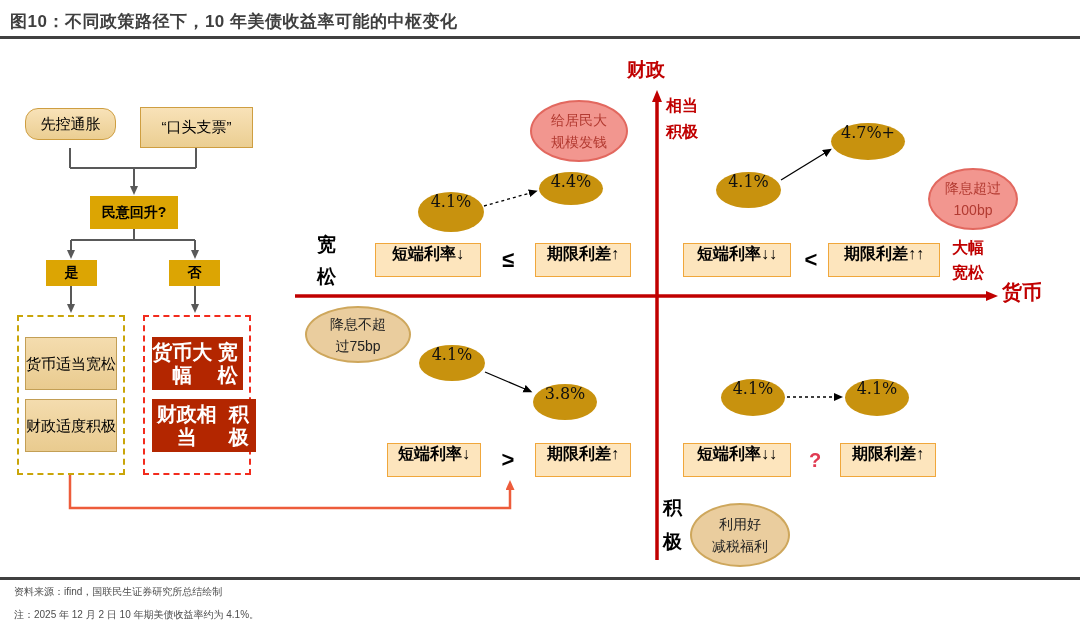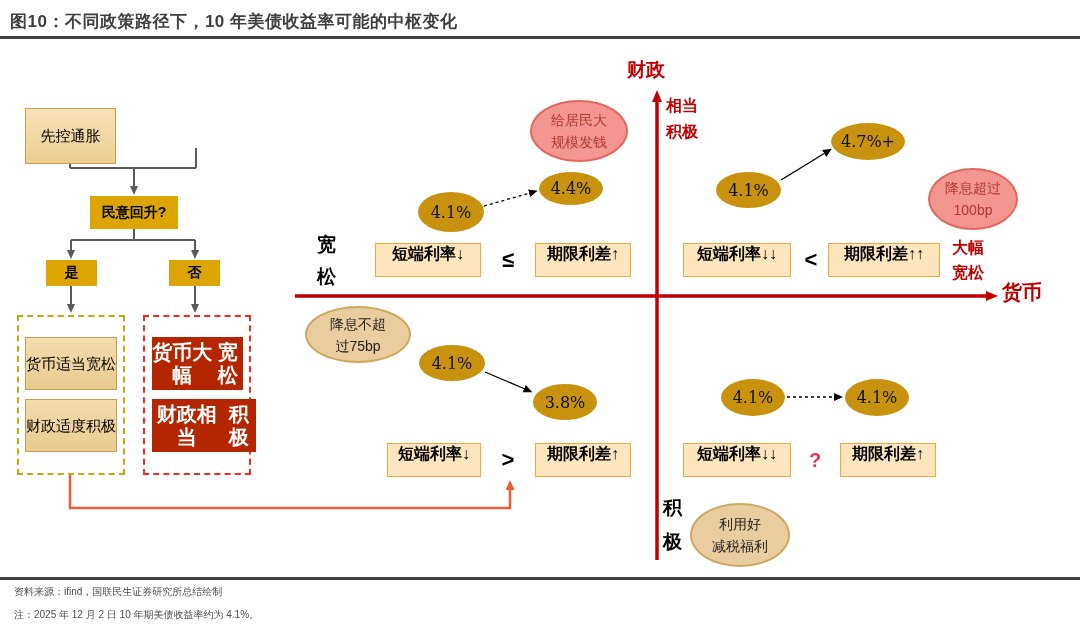--- a/index.html
+++ b/index.html
@@ -27,21 +27,21 @@
     position:absolute; display:flex; flex-direction:row; align-items:center;
     justify-content:center; text-align:center; box-sizing:border-box;
   }
   .tan-outcome {
     background:linear-gradient(180deg,#F4DCAE,#E9CB8F);
     border:1px solid #C39F55; color:#000; font-size:15px; line-height:23px;
   }
   .dark-red { background:#B32600; color:#ffffff; font-weight:600; font-size:20px; line-height:23px; }
   .gold-ellipse {
     position:absolute; background:#C8920E; border-radius:50%;
-    display:flex; align-items:center; justify-content:center;
+    display:flex; align-items:flex-start; justify-content:center;
     font-family:"DejaVu Serif", serif; font-size:16px; color:#101010;
   }
   .callout {
     position:absolute; border-radius:50%; display:flex; flex-direction:column;
     align-items:center; justify-content:center; text-align:center; box-sizing:border-box;
   }
   .pink-ellipse { background:#F2968F; border:2px solid #E2685F; color:#B23A31; font-size:14px; line-height:22px; }
   .tan-ellipse  { background:#EACD9E; border:2px solid #CEA75C; color:#222222; font-size:14px; line-height:22px; }
   .qbox {
     position:absolute; background:#FDE5BD; border:1px solid #F0A73C;
@@ -96,22 +96,25 @@
 
     <path d="M657,560 L657,100" stroke="#C00000" stroke-width="3.5" fill="none" marker-end="url(#aRed)"></path>
     <path d="M295,296 L988,296" stroke="#C00000" stroke-width="3.5" fill="none" marker-end="url(#aRed)"></path>
 
     <path d="M484,206 L530,193" stroke="#000" stroke-width="1.3" fill="none" stroke-dasharray="3,3" marker-end="url(#aBlack)"></path>
     <path d="M781,180 L825,153" stroke="#000" stroke-width="1.3" fill="none" marker-end="url(#aBlack)"></path>
     <path d="M485,372 L525,389" stroke="#000" stroke-width="1.3" fill="none" marker-end="url(#aBlack)"></path>
     <path d="M787,397 L835,397" stroke="#000" stroke-width="1.3" fill="none" stroke-dasharray="3,3" marker-end="url(#aBlack)"></path>
   </svg>
 
-  <div class="flow-box tan z1" style="left:25px; top:108px; width:91px; height:56px;">
+  <div class="flow-box tan z1" style="left:25px; top:108px; width:91px; height:32px;border-radius:13px;">
     <span>先控通胀</span>
+  </div>
+  <div class="flow-box tan z1" style="left:140px; top:107px; width:113px; height:41px;">
+    <span>“口头支票”</span>
   </div>
   <div class="flow-box gold z1" style="left:90px; top:196px; width:88px; height:33px;">
     <span>民意回升?</span>
   </div>
   <div class="flow-box gold z1" style="left:46px; top:260px; width:51px; height:26px;">
     <span>是</span>
   </div>
   <div class="flow-box gold z1" style="left:169px; top:260px; width:51px; height:26px;">
     <span>否</span>
   </div>

